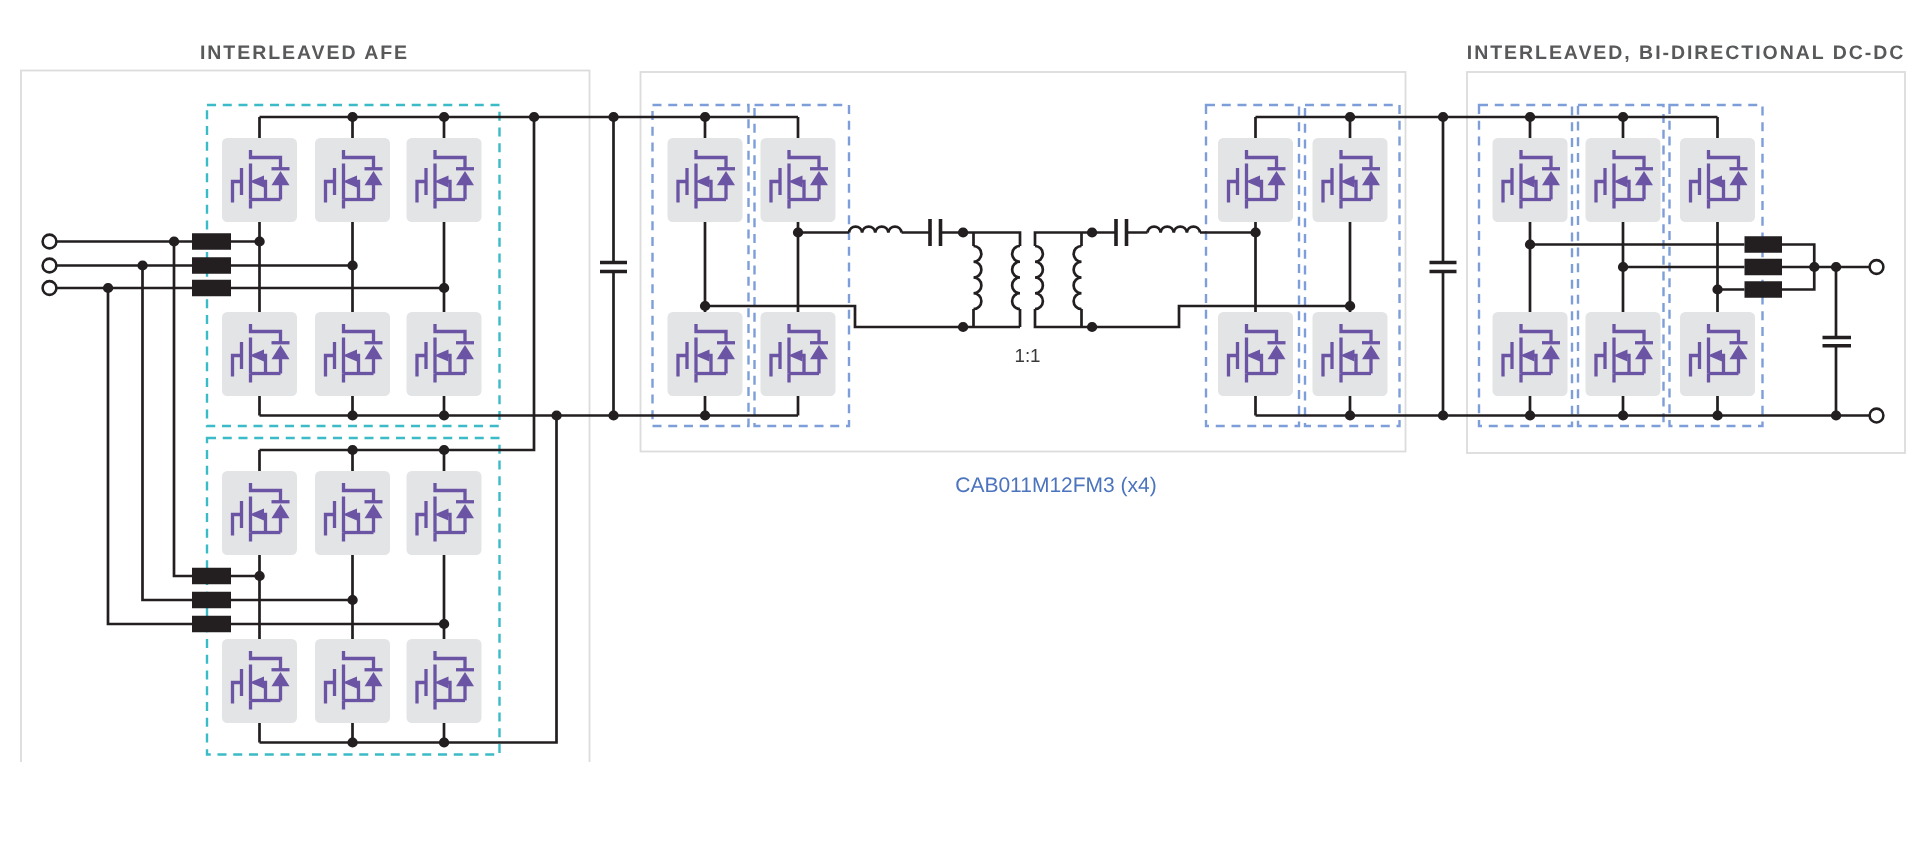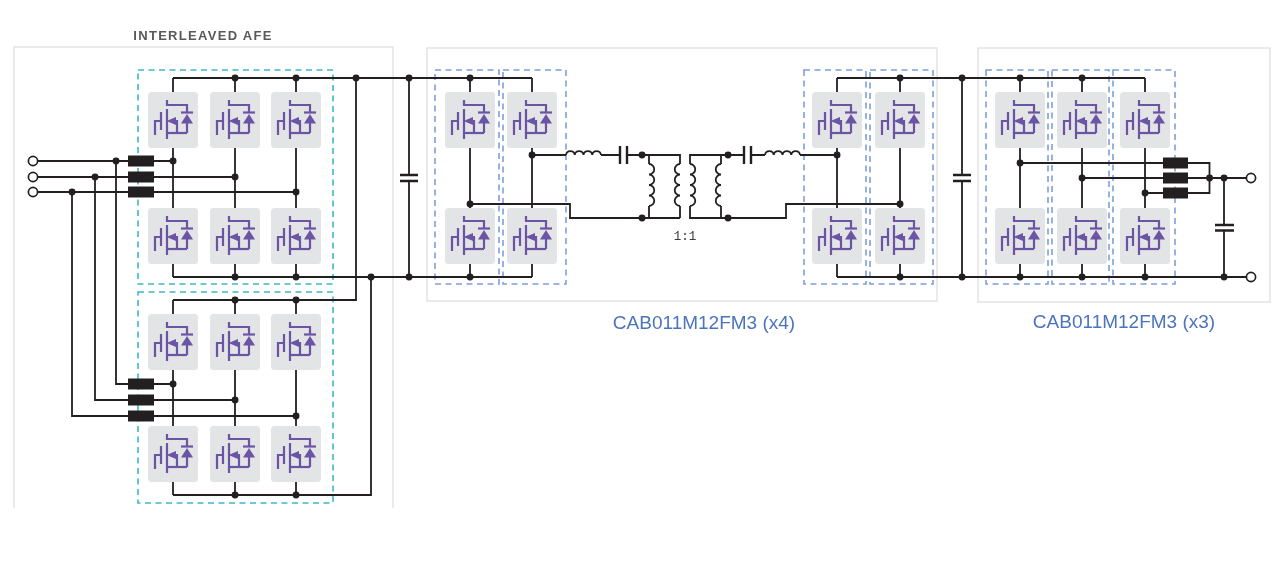--- a/index.html
+++ b/index.html
@@ -1,24 +1,24 @@
 <!DOCTYPE html>
 <html><head>
 <meta charset="utf-8">
 <style>
   html,body{margin:0;padding:0;background:#ffffff;}
   body{font-family:"Liberation Sans", sans-serif;}
   .stage{position:relative;width:1280px;height:508px;background:#ffffff;overflow:hidden;}
   .stage svg{position:absolute;left:0;top:0;}
   .sec-title{position:absolute;transform:translate(-50%,-50%);font-size:13px;font-weight:700;
              letter-spacing:1.3px;color:#58595B;white-space:nowrap;}
-  .dev-label{position:absolute;transform:translate(-50%,-50%);font-size:19px;font-weight:400;white-space:nowrap;}
+  .dev-label{position:absolute;transform:translate(-50%,-50%);font-size:14px;font-weight:400;white-space:nowrap;}
   .teal{color:#2B9AAD;}
   .blue{color:#4C74BE;}
-  .ratio-label{position:absolute;transform:translate(-50%,-50%);font-size:12.5px;color:#3A3A3A;white-space:nowrap;font-family:Liberation Mono, monospace;}
+  .ratio-label{position:absolute;transform:translate(-50%,-50%);font-size:12.5px;color:#3A3A3A;white-space:nowrap;}
 </style>
 </head>
 <body>
 
 <div class="stage">
 
 <svg width="1280" height="577" viewBox="0 0 1280 577">
   <defs>
     <g id="mosfet">
       <rect x="-25" y="-28" width="50" height="56" rx="3.5" fill="#E3E4E6"></rect>
@@ -141,18 +141,18 @@
   <g fill="#ffffff" stroke="#231F20" stroke-width="1.7">
     <circle cx="33" cy="161" r="4.6"></circle>
     <circle cx="33" cy="177" r="4.6"></circle>
     <circle cx="33" cy="192" r="4.6"></circle>
     <circle cx="1251" cy="178" r="4.6"></circle>
     <circle cx="1251" cy="277" r="4.6"></circle>
   </g>
 </svg>
 
   <div class="sec-title" style="left:203px;top:35px">INTERLEAVED AFE</div>
+  <div class="sec-title" style="left:1124px;top:35px">INTERLEAVED, BI-DIRECTIONAL DC-DC</div>
 
   <div class="dev-label blue" style="left:704px;top:323px">CAB011M12FM3 (x4)</div>
-  <div class="dev-label blue" style="left:1124px;top:322px">CAB011M12FM3 (x3)</div>
 
   <div class="ratio-label" style="left:685px;top:237px">1:1</div>
 </div>
 
 </body></html>

